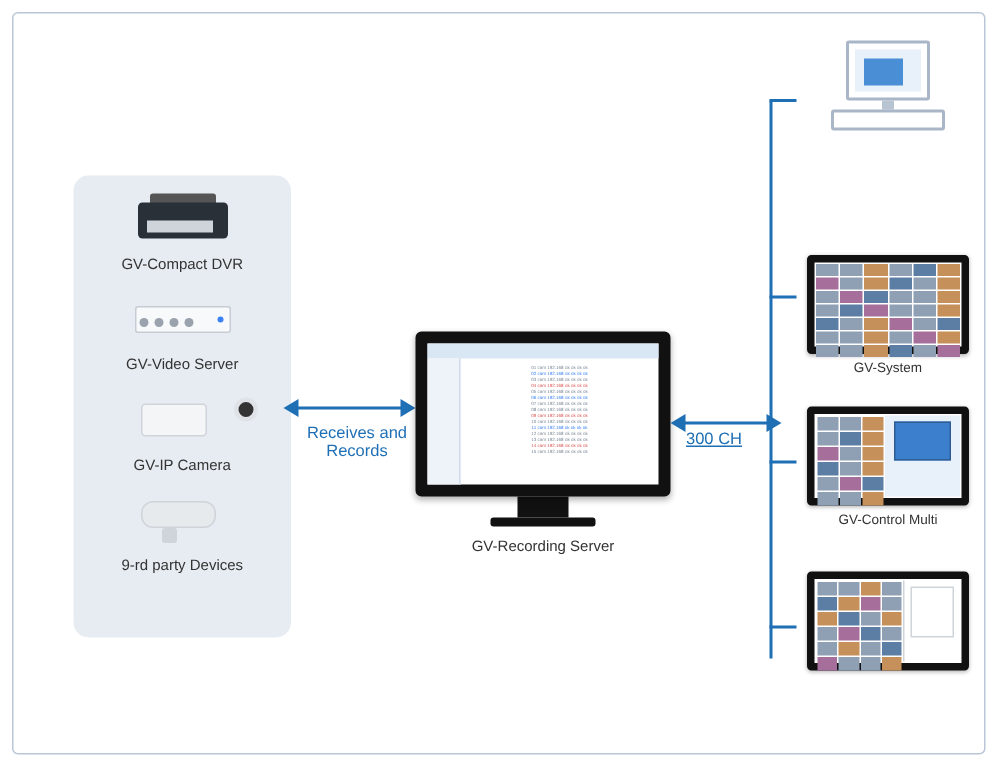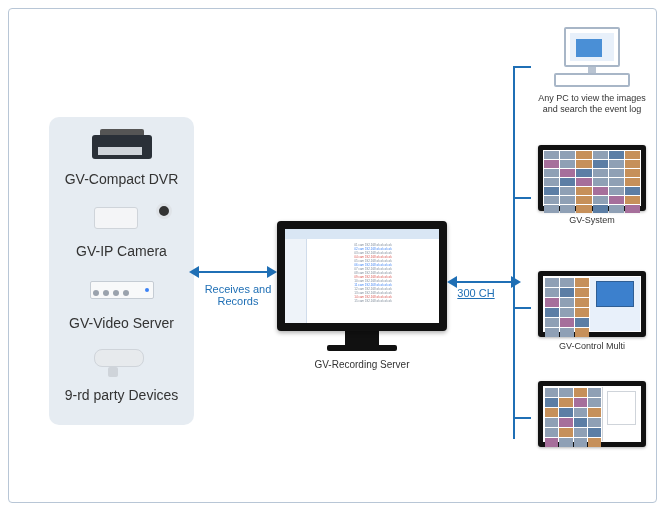--- a/index.html
+++ b/index.html
@@ -30,21 +30,21 @@
     display: flex;
     flex-direction: column;
     align-items: center;
     margin-bottom: 12px;
   }
   .device-img {
     width: 80px; height: 40px;
     position: relative;
   }
   .device-label {
-    font-size: 14px;
+    font-size: 10px;
     color: #333;
     margin-top: 4px;
   }
 
   
   .dvr-body {
     position: absolute; left: 10px; top: 8px;
     width: 60px; height: 24px;
     background: #2a3038;
     border-radius: 3px;
@@ -203,33 +203,33 @@
     <div class="device">
       <div class="device-img">
         <div class="dvr-top"></div>
           <div class="dvr-body"></div>
           <div class="dvr-slot"></div>
       </div>
       <div class="device-label">GV-Compact DVR</div>
     </div>
     <div class="device">
       <div class="device-img">
+        <div class="vserver-body">
+          <span class="vserver-port"></span><span class="vserver-port"></span><span class="vserver-port"></span><span class="vserver-port"></span>
+          <span class="vserver-light"></span>
+        </div>
+      </div>
+      <div class="device-label">GV-Video Server</div>
+    </div>
+    <div class="device">
+      <div class="device-img">
         <div class="cam-body"></div>
           <div class="cam-lens"></div>
       </div>
       <div class="device-label">GV-IP Camera</div>
-    </div>
-    <div class="device">
-      <div class="device-img">
-        <div class="vserver-body">
-          <span class="vserver-port"></span><span class="vserver-port"></span><span class="vserver-port"></span><span class="vserver-port"></span>
-          <span class="vserver-light"></span>
-        </div>
-      </div>
-      <div class="device-label">GV-Video Server</div>
     </div>
     <div class="device">
       <div class="device-img">
         <div class="cam2-body"></div>
           <div class="cam2-mount"></div>
       </div>
       <div class="device-label">9-rd party Devices</div>
     </div>
   </div>
 
@@ -275,24 +275,23 @@
   <div class="right-item" style="top:18px">
     <div class="pc">
       <div class="pc-mon">
           <div class="pc-screen">
             <div class="pc-win"></div>
           </div>
         </div>
       <div class="pc-stand"></div>
         <div class="pc-base"></div>
     </div>
-    <div class="pc-cap">Any PC to view the images and search the event log</div>
-  </div>
-
-  <div class="right-item" style="top:136px">
+  </div>
+
+  <div class="right-item" style="top:161px">
     <div class="thumb" style="height:66px">
       <div class="grid">
           <span></span>
           <span></span>
           <span></span>
           <span></span>
           <span></span>
           <span></span>
           <span></span>
           <span></span>

